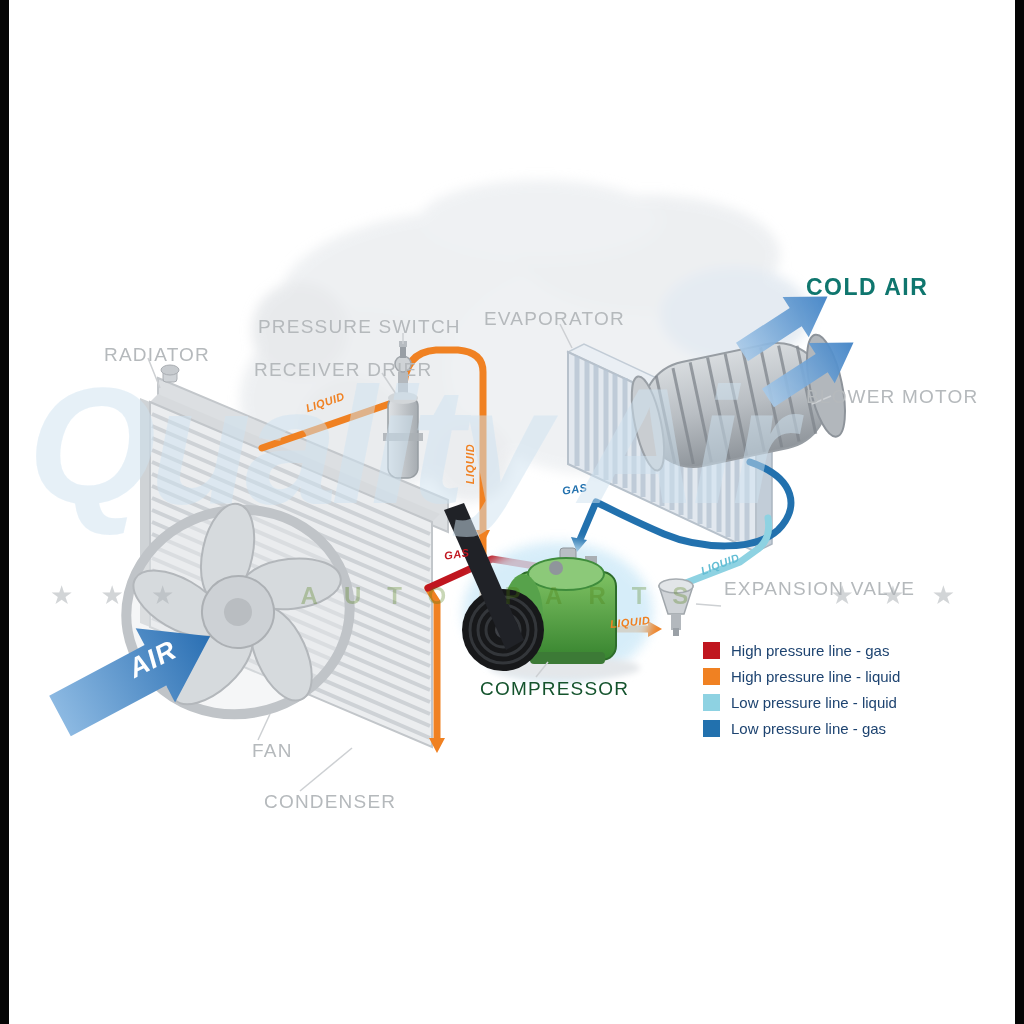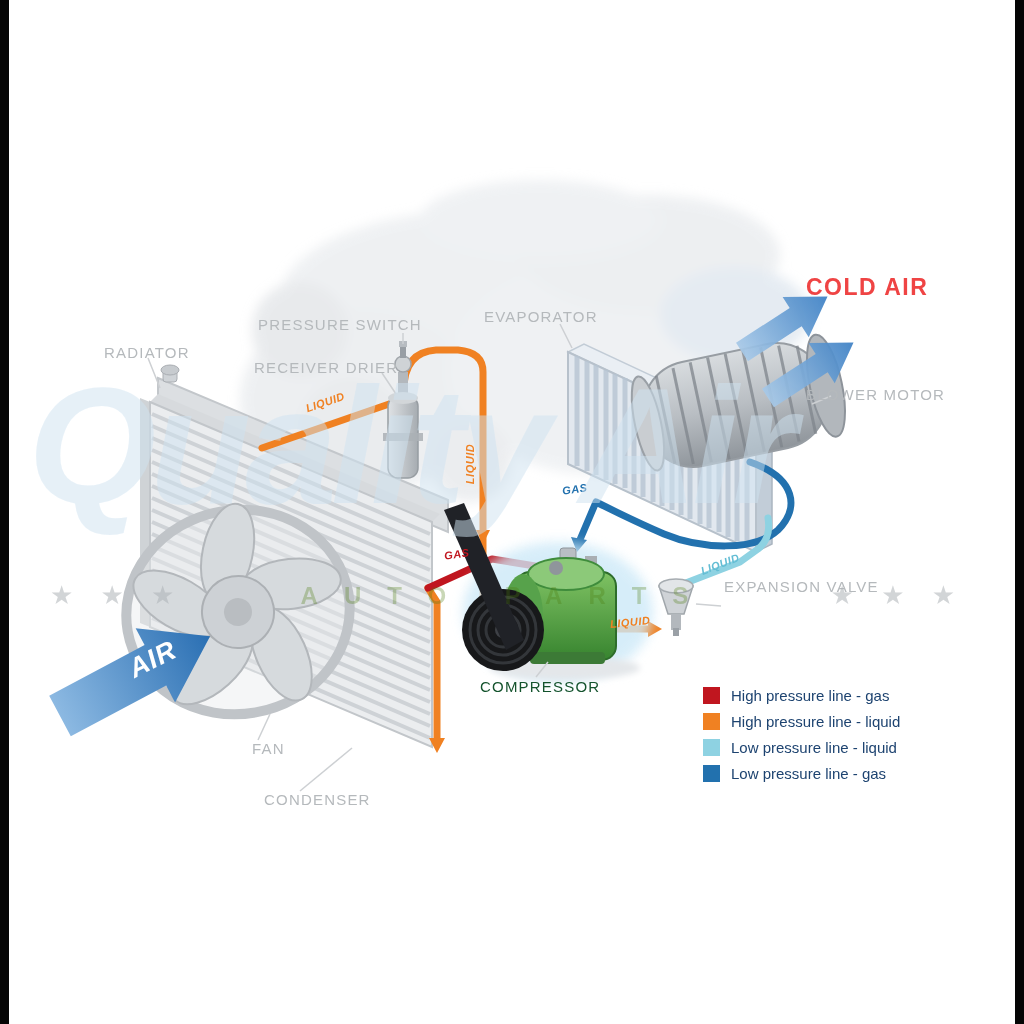--- a/index.html
+++ b/index.html
@@ -6,46 +6,46 @@
   body{
     width:1024px;height:1024px;position:relative;background:#ffffff;
     overflow:hidden;font-family:"Liberation Sans",sans-serif;
   }
   #stage{position:absolute;inset:0;}
   svg.diagram{position:absolute;left:0;top:0;z-index:1;}
   
   .edge-bar{position:absolute;top:0;width:9px;height:1024px;background:#050505;z-index:60;}
   #bar-left{left:0;} #bar-right{right:0;}
   
-  .lbl{position:absolute;font-size:15px;letter-spacing:1.2px;color:#b5b9bc;
+  .lbl{position:absolute;font-size:19px;letter-spacing:1.2px;color:#b5b9bc;
        white-space:nowrap;z-index:5;}
   #lbl-radiator{left:104px;top:344px;}
   #lbl-pressure-switch{left:258px;top:316px;}
   #lbl-receiver-drier{left:254px;top:359px;}
   #lbl-evaporator{left:484px;top:308px;}
   #lbl-blower-motor{left:806px;top:386px;}
   #lbl-expansion-valve{left:724px;top:578px;}
   #lbl-compressor{left:480px;top:678px;color:#14532d;}
   #lbl-fan{left:252px;top:740px;}
   #lbl-condenser{left:264px;top:791px;}
   #lbl-cold-air{position:absolute;left:806px;top:274px;font-weight:bold;font-size:23px;
-       letter-spacing:1.5px;color:#ef4444;z-index:5;white-space:nowrap;}
+       letter-spacing:1.5px;color:#0f766e;z-index:5;white-space:nowrap;}
   #lbl-air{position:absolute;left:128px;top:644px;font-weight:bold;font-style:italic;
        font-size:27px;color:#ffffff;transform:rotate(-27deg);z-index:6;letter-spacing:1px;}
   
   .flow{position:absolute;font-weight:bold;font-style:italic;font-size:11px;
         letter-spacing:.5px;z-index:5;white-space:nowrap;}
   #fl-liquid-drier{left:305px;top:396px;color:#f08122;transform:rotate(-19deg);}
   #fl-liquid-down{left:440px;top:458px;width:60px;text-align:center;color:#f08122;transform:rotate(-90deg);}
   #fl-gas-high{left:444px;top:548px;color:#c0161f;transform:rotate(-8deg);}
   #fl-gas-low{left:562px;top:483px;color:#2271ae;transform:rotate(-8deg);}
   #fl-liquid-low{left:700px;top:558px;color:#63bdd4;transform:rotate(-21deg);}
   #fl-liquid-valve{left:610px;top:616px;color:#f08122;transform:rotate(-6deg);}
   
-  .legend{position:absolute;left:703px;top:687px;z-index:5;}
+  .legend{position:absolute;left:703px;top:642px;z-index:5;}
   .legend-row{display:flex;align-items:center;margin-bottom:9px;}
   .swatch{width:17px;height:17px;margin-right:11px;flex:0 0 auto;}
   .legend-label{font-size:15px;color:#1d4370;white-space:nowrap;}
   
   #watermark{position:absolute;left:28px;top:352px;font-weight:bold;font-style:italic;
        font-size:165px;letter-spacing:-6px;color:#cfe3f1;opacity:.5;z-index:40;
        pointer-events:none;white-space:nowrap;}
   #watermark-stars{position:absolute;left:50px;top:580px;width:915px;display:flex;
        justify-content:space-between;align-items:center;z-index:40;opacity:.55;
        pointer-events:none;}

